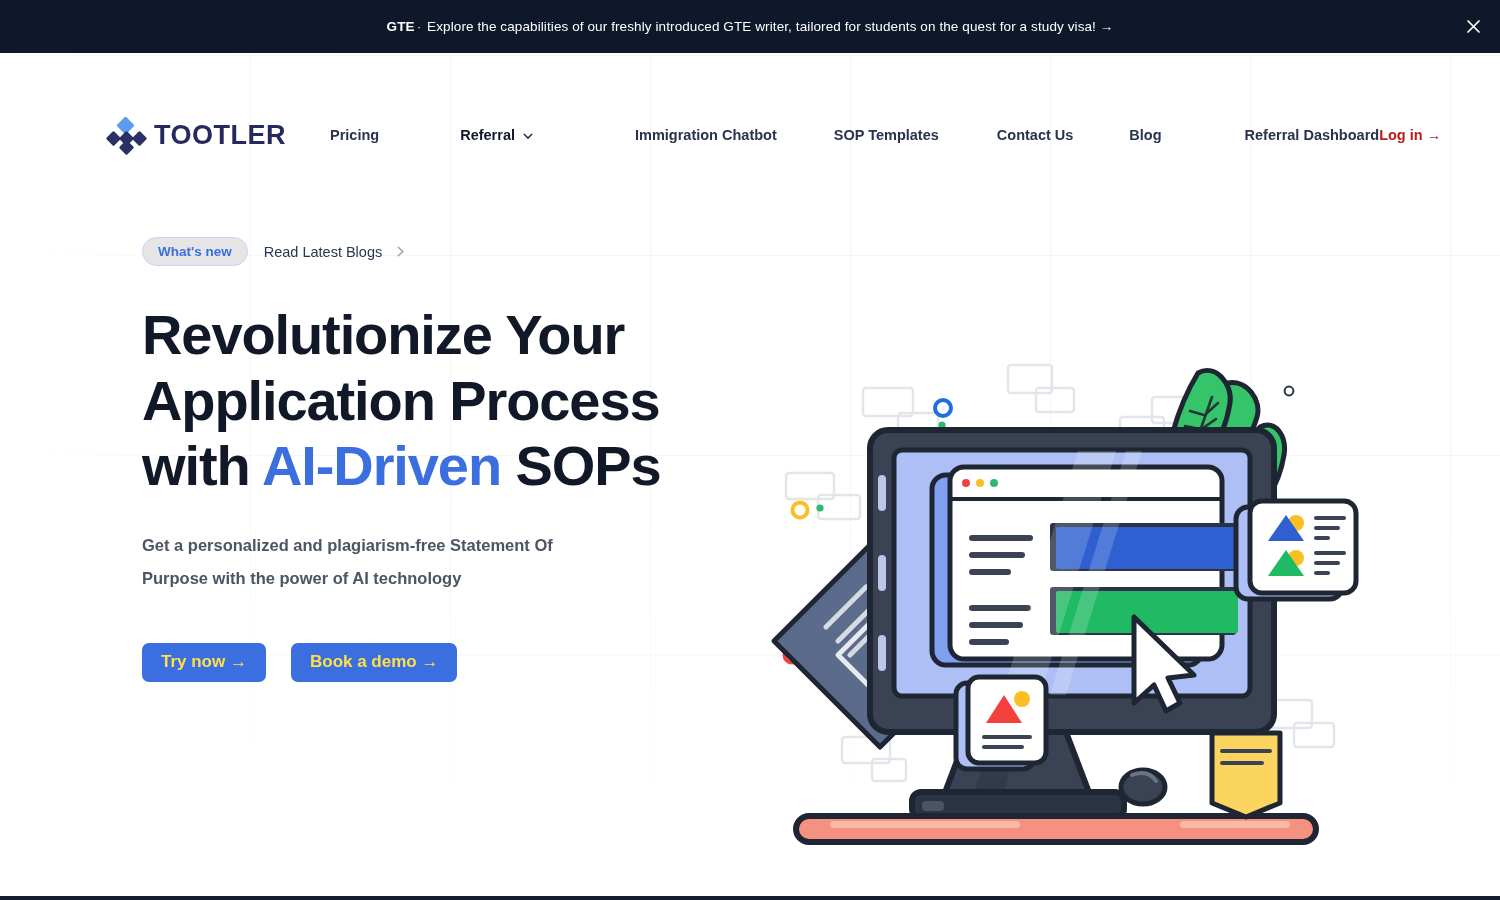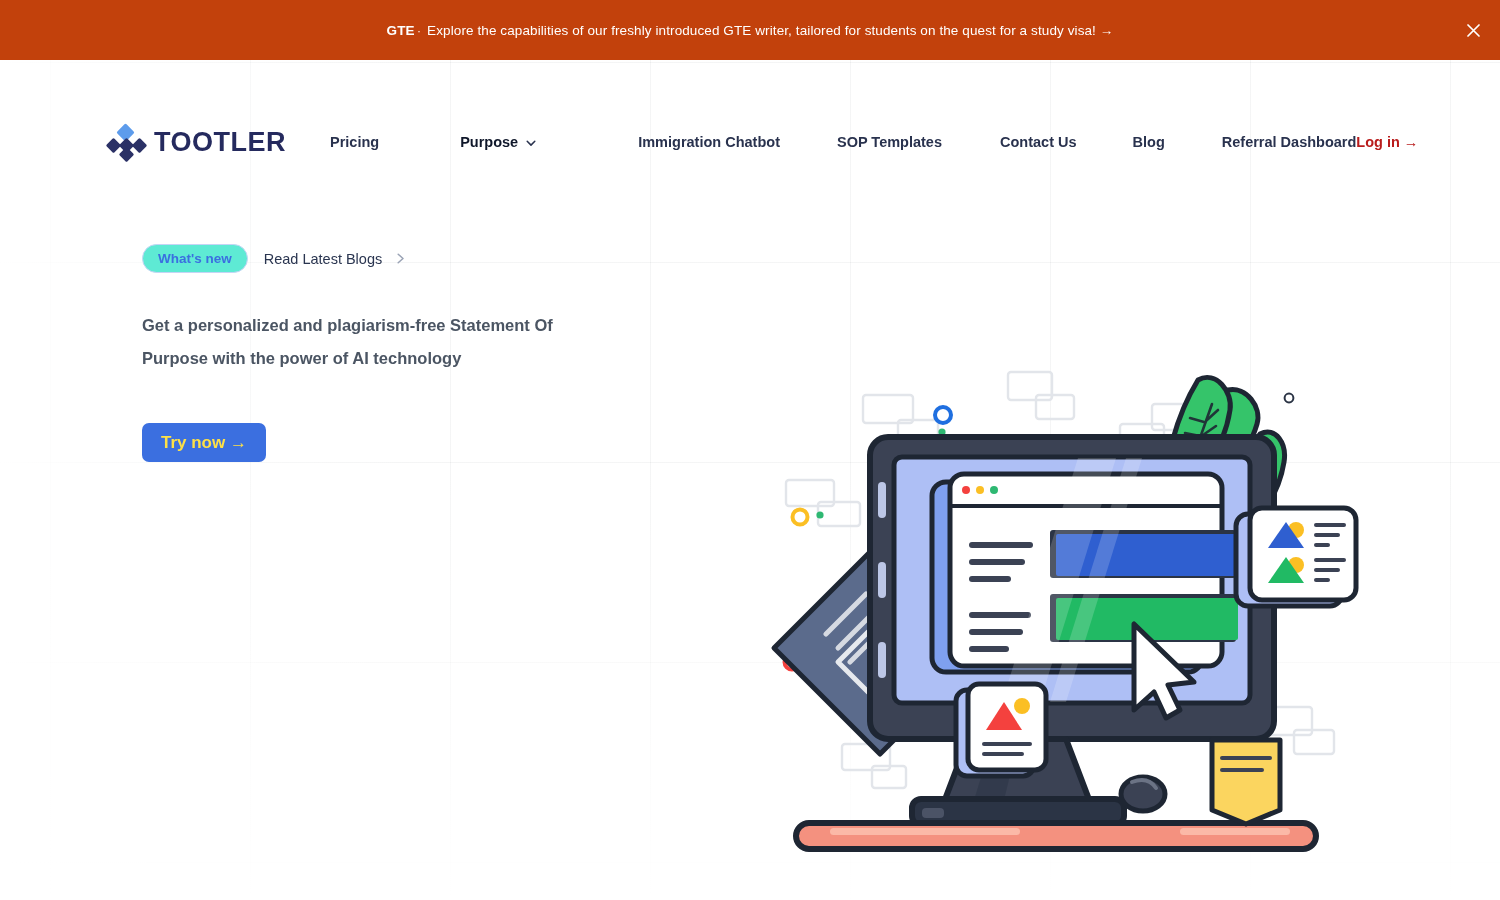--- a/index.html
+++ b/index.html
@@ -6,22 +6,22 @@
   html,body { width:1500px; height:900px; overflow:hidden; }
   body {
     font-family:"Liberation Sans", sans-serif;
     background:#ffffff;
     -webkit-font-smoothing:antialiased;
   }
 
   
   #announcement-bar{
     position:relative;
-    height:60px;
-    background:#c2410c;
+    height:53px;
+    background:#0f172a;
     display:flex;
     align-items:center;
     justify-content:center;
     z-index:40;
   }
   #announcement-text{
     font-size:13.5px;
     color:#ffffff;
     letter-spacing:.1px;
     white-space:nowrap;
@@ -100,21 +100,21 @@
     cursor:pointer;
     display:flex; align-items:center; gap:7px;
   }
   .nav-item.is-active{ color:#0f172a; font-weight:700; }
   .nav-item .chev{ display:inline-block; width:12px; height:12px; color:#29324e; }
   #nav-item-pricing{ margin-right:68px; }
   #nav-item-solution{ margin-right:88px; }
   #nav-item-immigration{ margin-right:44px; }
   #nav-item-sop{ margin-right:45px; }
   #nav-item-contact{ margin-right:43px; }
-  #nav-item-blog{ margin-right:44px; }
+  #nav-item-blog{ margin-right:70px; }
   #nav-item-referral{ margin-right:0; }
 
   #header-right{ margin-left:auto; display:flex; align-items:center; padding-right:64px; }
   #login-link{
     font-size:14.5px; font-weight:700; color:#b91c1c;
     cursor:pointer; white-space:nowrap;
   }
 
   
   #hero{
@@ -122,21 +122,21 @@
     display:flex;
     padding:0 0 0 142px;
   }
   #hero-copy{ width:560px; padding-top:32px; }
 
   #hero-eyebrow{ display:flex; align-items:center; gap:16px; margin-bottom:36px; }
   #whats-new-badge{
     display:inline-flex; align-items:center;
     height:29px; padding:8px 15px;
     border-radius:999px;
-    background:#5eead4;
+    background:#e5e5e5;
     border:1px solid #c5d4f5;
     font-size:13.5px; font-weight:700; color:#3b6fe0;
     cursor:pointer; white-space:nowrap;
   }
   #read-blogs-link{
     display:inline-flex; align-items:center; gap:13px;
     font-size:14.5px; font-weight:500; color:#2a3550;
     cursor:pointer; white-space:nowrap;
   }
   #read-blogs-link .chev-r{ color:#9aa3b5; display:inline-flex; }
@@ -221,21 +221,21 @@
       <div id="brand-name">TOOTLER</div>
     </div>
 
     <nav id="main-nav">
 
       <div class="nav-item" id="nav-item-pricing">
         <span>Pricing</span>
       </div>
 
       <div class="nav-item is-active" id="nav-item-solution">
-        <span>Purpose</span>
+        <span>Referral</span>
         <span class="chev">
           <svg width="12" height="12" viewBox="0 0 12 12" fill="none" aria-hidden="true">
             <path d="M2.2 4.3L6 8.1l3.8-3.8" stroke="currentColor" stroke-width="1.5" stroke-linecap="round" stroke-linejoin="round"></path>
           </svg>
         </span>
       </div>
 
       <div class="nav-item" id="nav-item-immigration">
         <span>Immigration Chatbot</span>
       </div>
@@ -273,25 +273,31 @@
         <div id="read-blogs-link">
           <span>Read Latest Blogs</span>
           <span class="chev-r">
             <svg width="11" height="13" viewBox="0 0 11 13" fill="none" aria-hidden="true">
               <path d="M3.2 2.2L8 6.5l-4.8 4.3" stroke="currentColor" stroke-width="1.5" stroke-linecap="round" stroke-linejoin="round"></path>
             </svg>
           </span>
         </div>
       </div>
 
+      <h1 id="hero-title">
+        <span>Revolutionize Your</span><br>
+        <span>Application Process</span><br>
+        <span>with </span><span class="accent">AI-Driven</span><span> SOPs</span>
+      </h1>
 
       <p id="hero-subtitle">Get a personalized and plagiarism-free Statement Of Purpose with the power of AI technology</p>
 
       <div id="hero-actions">
         <button class="cta-btn">Try now →</button>
+        <button class="cta-btn">Book a demo →</button>
       </div>
 
     </div>
 
     <div id="hero-illustration">
       <svg viewBox="0 0 600 580" fill="none" xmlns="http://www.w3.org/2000/svg" aria-hidden="true">
 
         <g stroke="#e2e5ea" stroke-width="2.4" fill="none">
           <rect x="103" y="33" width="50" height="28" rx="3"></rect>
           <rect x="138" y="58" width="40" height="22" rx="3"></rect>

